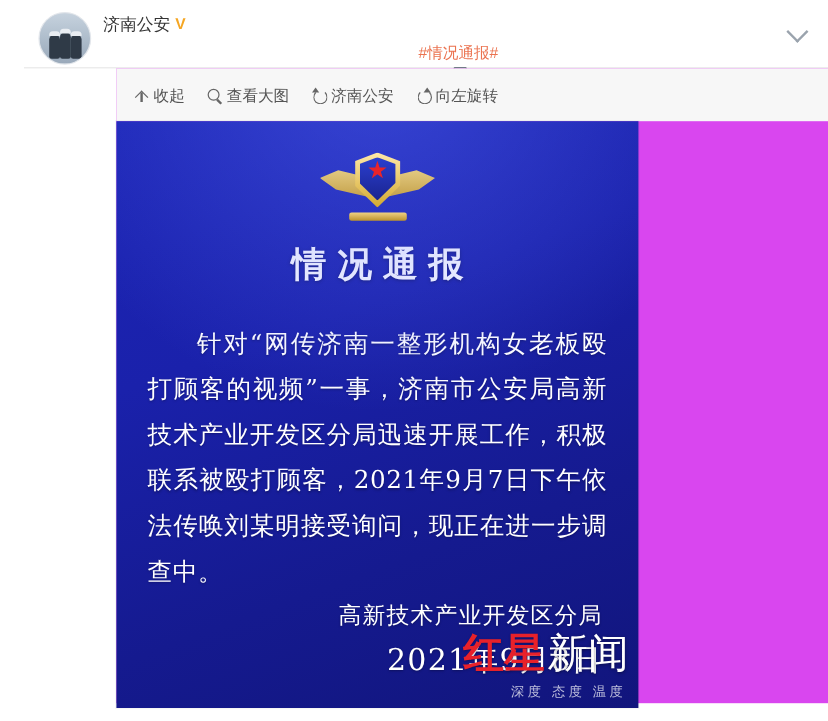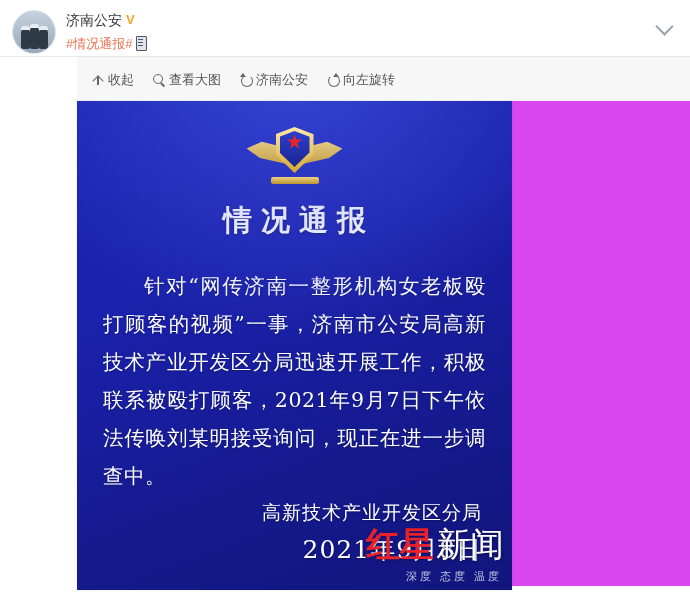--- a/index.html
+++ b/index.html
@@ -12,20 +12,21 @@
     background: #ffffff;
     font-family: "Liberation Sans", sans-serif;
     overflow: hidden;
   }
   .page {
     position: relative;
     width: 690px;
     height: 515px;
     background: #ffffff;
     box-sizing: border-box;
+    padding-left: 20px;
   }
 
   
   .post-header {
     position: relative;
     display: flex;
     align-items: flex-start;
     padding: 10px 12px 6px 12px;
     height: 56px;
     box-sizing: border-box;
@@ -85,22 +86,23 @@
   }
   .verified-badge {
     color: #f5a623;
     font-size: 13px;
     font-weight: bold;
     line-height: 20px;
   }
   .topic-row {
     margin-top: 5px;
     display: flex;
-    align-items: flex-start;
+    align-items: center;
     gap: 2px;
+    flex-direction: column;
   }
   .topic-link {
     color: #eb7350;
     font-size: 13px;
     line-height: 18px;
     text-decoration: none;
     cursor: pointer;
   }
   .topic-icon {
     display: inline-block;

